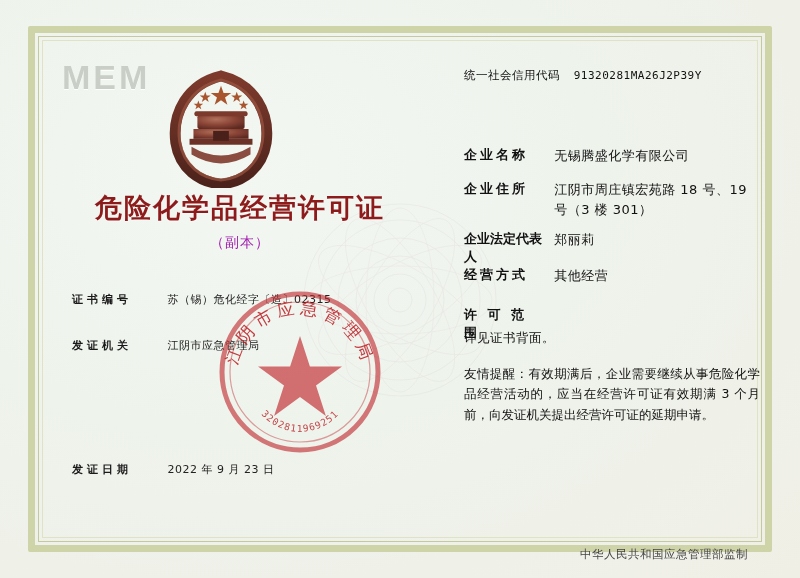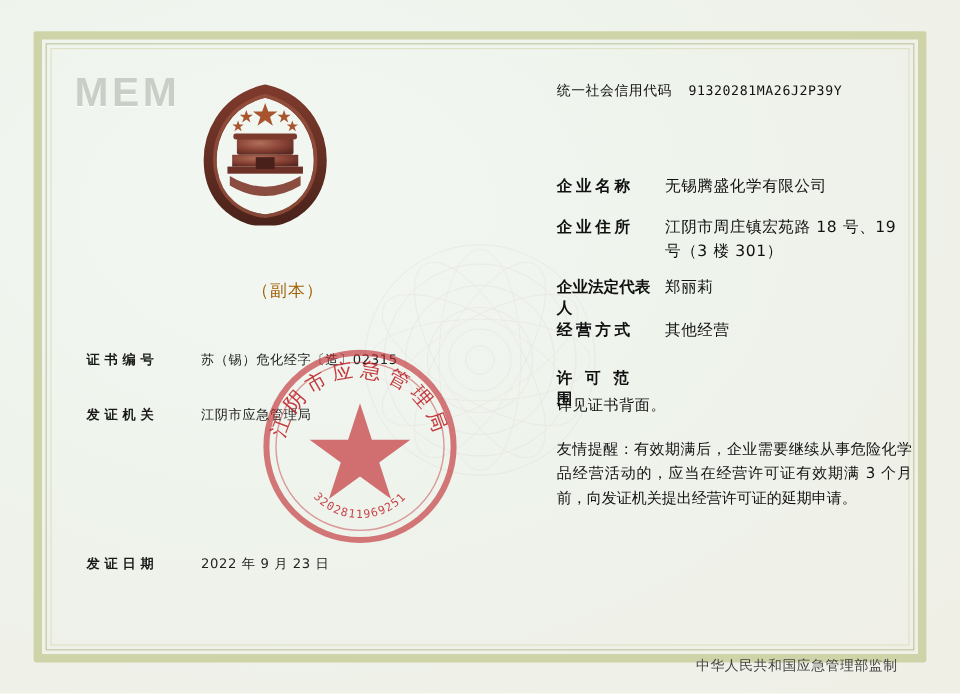--- a/index.html
+++ b/index.html
@@ -111,21 +111,21 @@
     font-family: "DejaVu Sans", "Liberation Sans", sans-serif;
     text-shadow: 0 1px 1px rgba(255,255,255,.6);
   }
   .sub-title {
     position: absolute;
     left: 0;
     top: 176px;
     width: 380px;
     text-align: center;
     font-size: 14px;
-    color: #a16207;
+    color: #a21caf;
     letter-spacing: 1px;
     font-family: Liberation Sans, sans-serif;
   }
 
   .left-field {
     position: absolute;
     font-size: 11px;
     color: #222;
     font-family: "DejaVu Sans", "Liberation Sans", sans-serif;
     white-space: nowrap;
@@ -320,20 +320,21 @@
         <polygon points="60,16 62.6,23.4 70.4,23.4 64.1,28 66.5,35.4 60,30.8 53.5,35.4 55.9,28 49.6,23.4 57.4,23.4"></polygon>
         <polygon points="76,22 77.4,26 81.6,26 78.2,28.5 79.5,32.6 76,30.1 72.5,32.6 73.8,28.5 70.4,26 74.6,26"></polygon>
         <polygon points="83,31 84.2,34.4 87.8,34.4 84.9,36.5 86,40 83,37.9 80,40 81.1,36.5 78.2,34.4 81.8,34.4"></polygon>
         <polygon points="44,22 45.4,26 49.6,26 46.2,28.5 47.5,32.6 44,30.1 40.5,32.6 41.8,28.5 38.4,26 42.6,26"></polygon>
         <polygon points="37,31 38.2,34.4 41.8,34.4 38.9,36.5 40,40 37,37.9 34,40 35.1,36.5 32.2,34.4 35.8,34.4"></polygon>
       </g>
 
       <path d="M30 78 Q60 96 90 78 L90 86 Q60 104 30 86 Z" fill="#7e3a2c" opacity=".9"></path>
     </svg>
 
+    <div class="main-title">危险化学品经营许可证</div>
     <div class="sub-title">（副本）</div>
 
     <div class="left-field f-cert-no">
       <span class="lbl">证书编号</span>
       <span class="val">苏（锡）危化经字〔造〕02315</span>
     </div>
 
     <div class="left-field f-issuer">
       <span class="lbl">发证机关</span>
       <span class="val">江阴市应急管理局</span>

